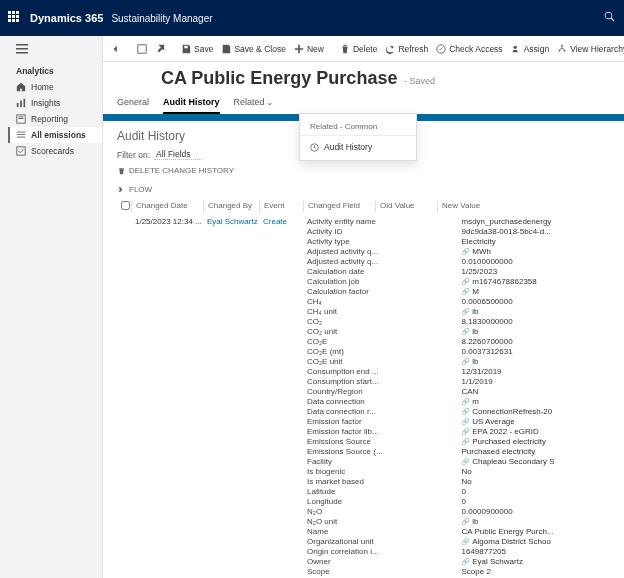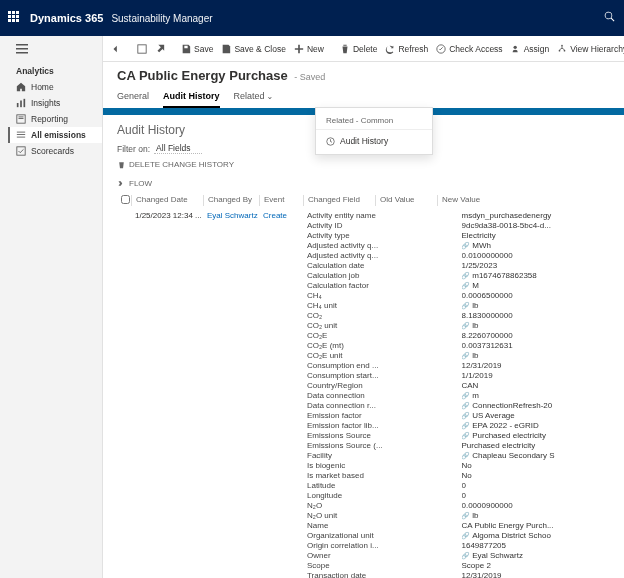--- a/index.html
+++ b/index.html
@@ -18,28 +18,28 @@
   .nav .group-label { font-size: 8.5px; font-weight: 600; padding: 6px 8px 3px; color: #333; }
   .nav .item { display: flex; align-items: center; gap: 5px; padding: 3px 8px; font-size: 8.5px; color: #333; cursor: pointer; }
   .nav .item.active { background: #fff; font-weight: 600; border-left: 2px solid #666; padding-left: 6px; }
   .nav .item svg { width: 10px; height: 10px; fill: #555; flex-shrink: 0; }
   .main { flex: 1; display: flex; flex-direction: column; overflow: hidden; }
   .cmd-bar { height: 26px; border-bottom: 1px solid #e1e1e1; display: flex; align-items: center; gap: 8px; padding: 0 8px; font-size: 8.5px; color: #323130; overflow: hidden; white-space: nowrap; }
   .cmd-bar .cmd { display: inline-flex; align-items: center; gap: 3px; cursor: pointer; }
   .cmd-bar .sep { width: 1px; height: 14px; background: #ddd; }
   .cmd svg { width: 10px; height: 10px; fill: #555; }
   .header { padding: 6px 14px 2px; }
-  .header .title { font-size: 13px; font-weight: 600; display: inline; }
+  .header .title { font-size: 18px; font-weight: 600; display: inline; margin-left: 44px; }
   .header .saved { font-size: 9px; color: #888; margin-left: 4px; }
   .header .subtitle { font-size: 8.5px; color: #666; margin-top: 1px; }
   .tabs { display: flex; gap: 14px; padding: 6px 14px 0; border-bottom: 7px solid #0369a1; font-size: 9px; position: relative; }
   .tabs .tab { padding-bottom: 5px; cursor: pointer; color: #555; }
   .tabs .tab.active { color: #000; font-weight: 600; border-bottom: 2px solid #000; }
   .tabs .tab .chev { font-size: 8px; margin-left: 2px; }
-  .related-menu { position: absolute; left: 212px; top: 22px; width: 118px; background: #fff; border: 1px solid #ddd; box-shadow: 0 4px 10px rgba(0,0,0,.12); z-index: 10; padding: 6px 0; }
+  .related-menu { position: absolute; left: 196px; top: 22px; width: 118px; background: #fff; border: 1px solid #ddd; box-shadow: 0 4px 10px rgba(0,0,0,.12); z-index: 10; padding: 6px 0; }
   .related-menu .hdr { font-size: 8px; color: #666; padding: 2px 10px 4px; border-bottom: 1px solid #eee; margin-bottom: 4px; }
   .related-menu .mitem { display: flex; align-items: center; gap: 5px; padding: 2px 10px; font-size: 8.5px; cursor: pointer; }
   .related-menu .mitem svg { width: 9px; height: 9px; fill: #555; }
   .section { padding: 8px 14px 4px; }
   .section-title { font-size: 12px; color: #666; font-weight: 400; }
   .filter-row { padding: 2px 14px 4px; font-size: 8.5px; display: flex; align-items: center; gap: 4px; }
   .filter-row .label { color: #555; }
   .filter-row .value { color: #333; border-bottom: 1px dotted #bbb; padding: 0 2px; min-width: 48px; display: inline-block; }
   .grid-actions { padding: 2px 14px 4px; display: flex; gap: 10px; font-size: 8px; color: #666; flex-direction: column; }
   .grid-actions .act { display: inline-flex; align-items: center; gap: 3px; cursor: pointer; }

